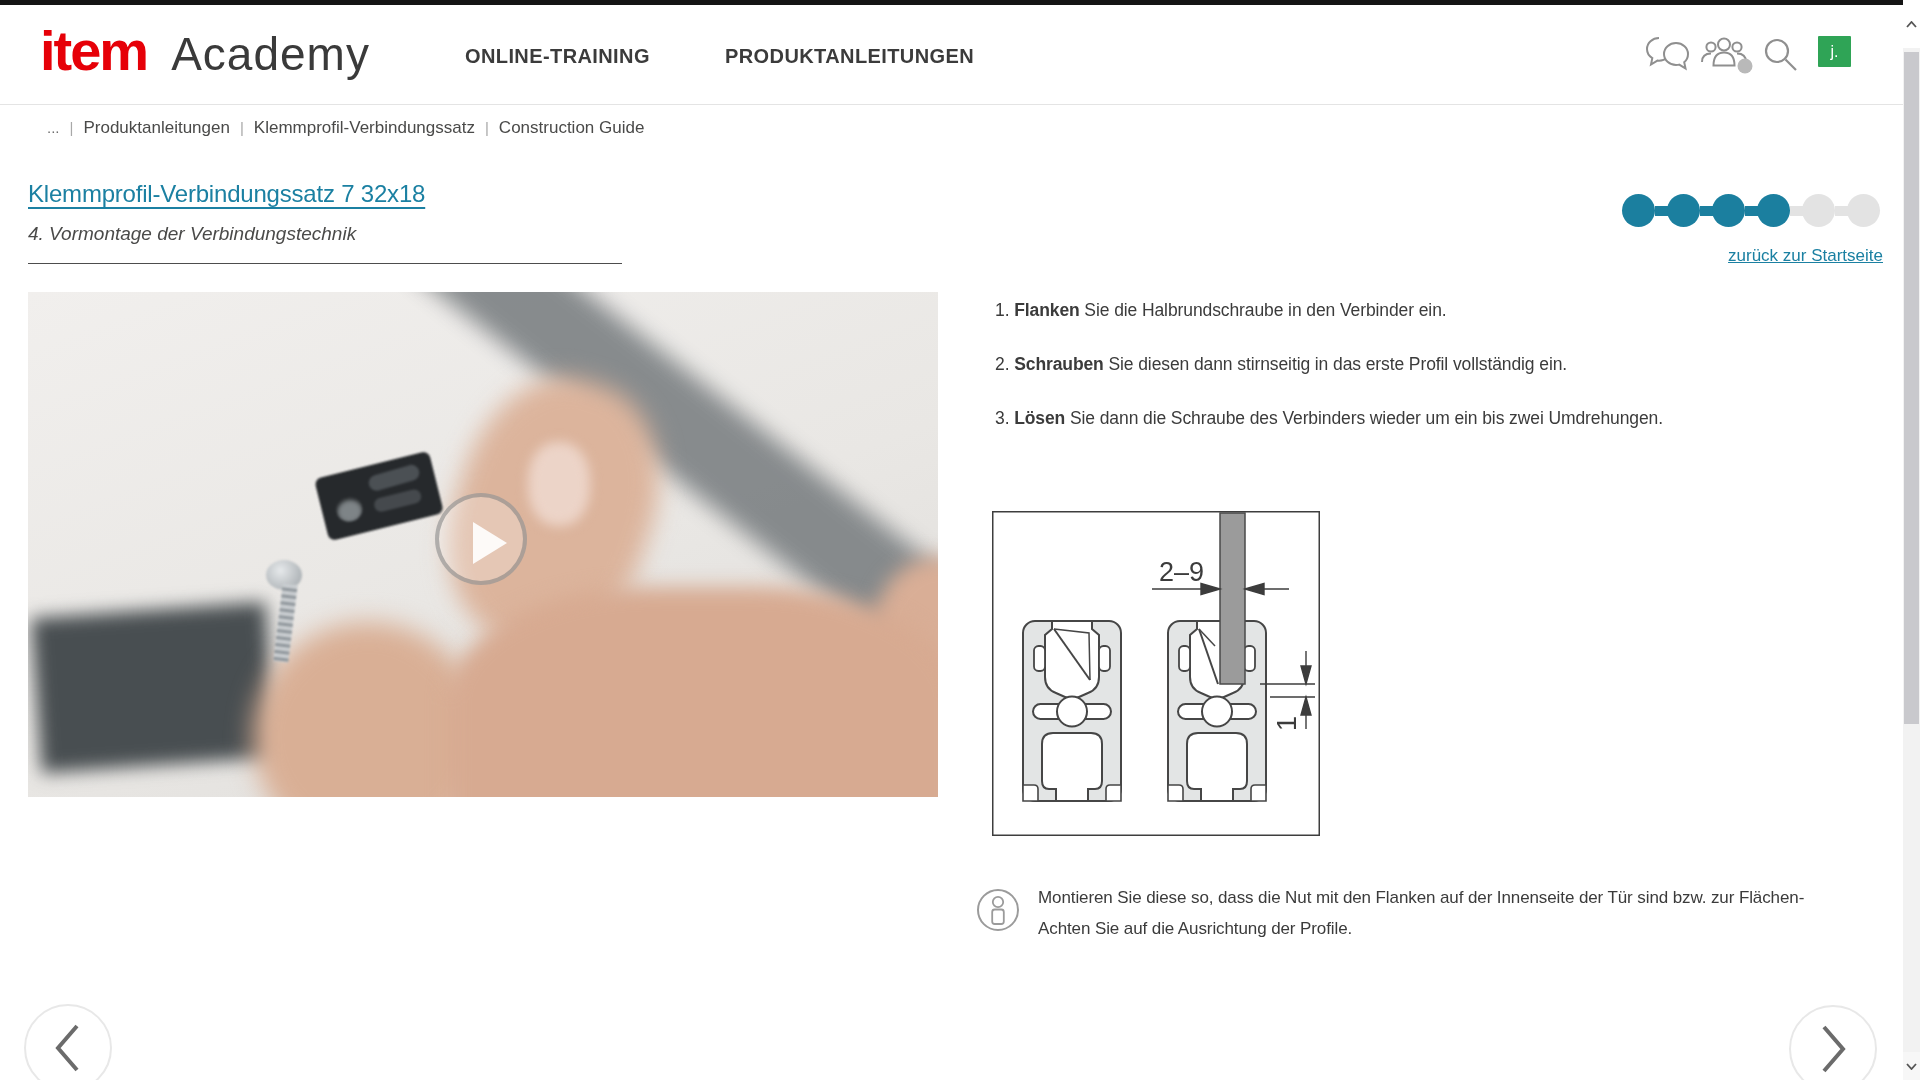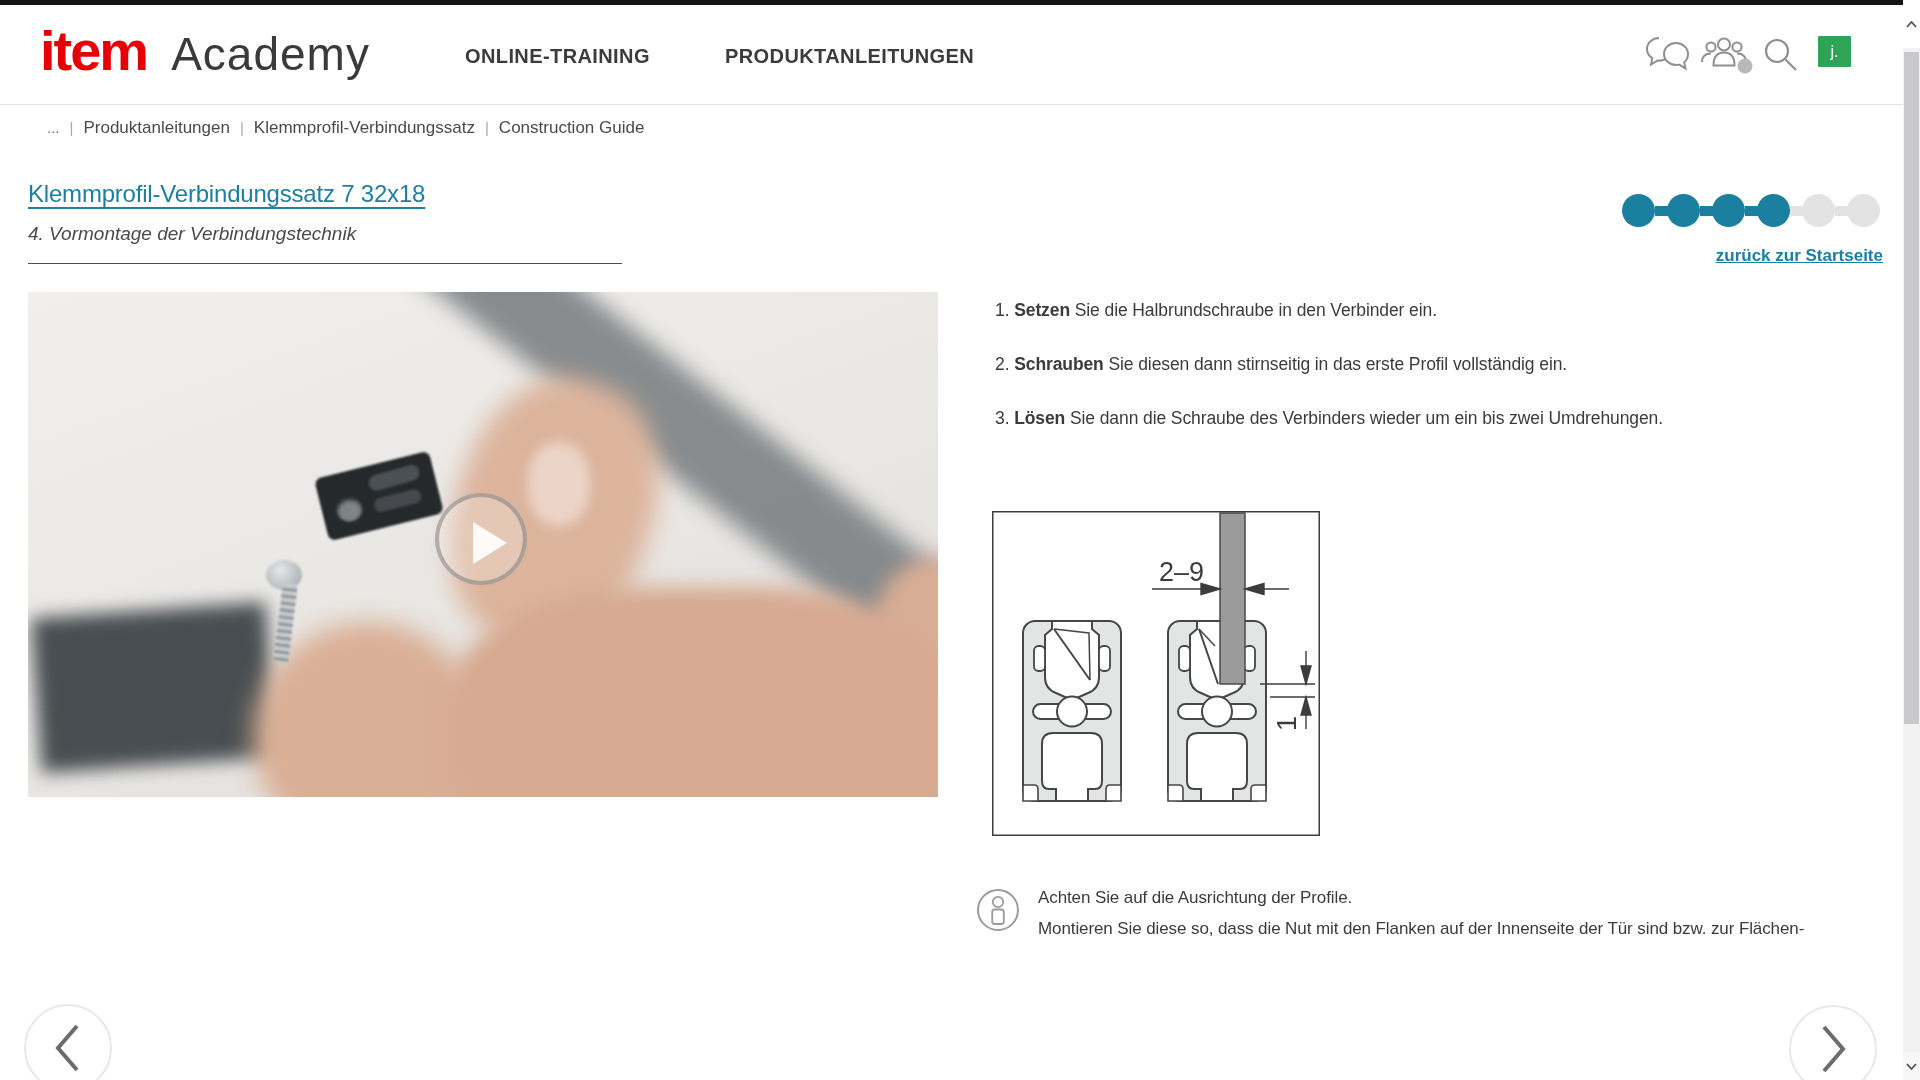--- a/index.html
+++ b/index.html
@@ -32,21 +32,21 @@
   .page-title { position:absolute; left:28px; top:180px; font-size:24px; color:#1b80a2;
     text-decoration:underline; text-underline-offset:5px; letter-spacing:-0.2px; cursor:pointer; }
   .page-subtitle { position:absolute; left:28px; top:223px; font-size:19px; font-style:italic; color:#4a4a49; }
   .title-rule { position:absolute; left:28px; top:263px; width:594px; border-top:1.5px solid #4d4d4d; }
 
   
   .progress { position:absolute; left:1622px; top:194px; display:flex; align-items:center; }
   .dot { width:33px; height:33px; border-radius:50%; flex:none; }
   .conn { width:13px; height:10px; flex:none; margin:0 -0.5px; }
   .back-link { position:absolute; top:246px; right:37px; font-size:17px; color:#1b80a2;
-    text-decoration:underline; cursor:pointer;font-weight:bold; }
+    text-decoration:underline; cursor:pointer; }
 
   
   .video { position:absolute; left:28px; top:292px; width:910px; height:505px; overflow:hidden;
     background:linear-gradient(160deg,#f1efed 0%,#e9e7e4 55%,#dedcd9 100%); cursor:pointer; }
   .video > div { position:absolute; }
   .v-bar { left:430px; top:-100px; width:660px; height:92px; background:#767b7e;
     transform:rotate(38deg); transform-origin:0 0; filter:blur(11px); opacity:.85; }
   .v-block { left:8px; top:318px; width:235px; height:155px; background:#484e51;
     transform:rotate(-4deg); filter:blur(9px); }
   .v-hand1 { left:428px; top:85px; width:195px; height:270px; background:#dcb49c;
@@ -181,21 +181,21 @@
     <div class="v-hole"></div>
     <div class="v-stamp1"></div>
     <div class="v-stamp2"></div>
   </div>
   <div class="play">
     <div class="play-tri"></div>
   </div>
 </div>
 
 <div class="steps">
-    <div class="step">1. <b>Setzen</b> Sie die Halbrundschraube in den Verbinder ein.</div>
+    <div class="step">1. <b>Flanken</b> Sie die Halbrundschraube in den Verbinder ein.</div>
     <div class="step">2. <b>Schrauben</b> Sie diesen dann stirnseitig in das erste Profil vollständig ein.</div>
     <div class="step">3. <b>Lösen</b> Sie dann die Schraube des Verbinders wieder um ein bis zwei Umdrehungen.</div>
   </div>
 
 <svg class="diagram" viewBox="0 0 328 325">
   <rect x="0.75" y="0.75" width="326.5" height="323.5" fill="#ffffff" stroke="#3e3e3e" stroke-width="1.5"></rect>
 
   <g transform="translate(30,109)" stroke="#464646" stroke-width="2">
     <rect x="1" y="1" width="98" height="180" rx="12" fill="#e3e5e5"></rect>
     <path d="M 30,1 L 70,1 L 70,9 L 77,15 L 77,57 Q 77,69 66,73 L 57,77 Q 50,80 43,77 L 34,73 Q 23,69 23,57 L 23,15 L 30,9 Z" fill="#ffffff"></path>
@@ -243,21 +243,21 @@
   <text transform="translate(304,220) rotate(-90)" font-size="27" fill="#3c3c3c">1</text>
 </svg>
 
 <div class="note-icon">
   <svg width="44" height="44" viewBox="0 0 44 44" fill="none" stroke="#9b9b9b" stroke-width="2">
     <circle cx="22" cy="22" r="20"></circle>
     <circle cx="22" cy="14" r="5.2" stroke-width="1.8"></circle>
     <rect x="16.2" y="21.5" width="11.6" height="14.5" rx="2.5" stroke-width="1.8"></rect>
   </svg>
 </div>
-<div class="note-text"><div>Achten Sie auf die Ausrichtung der Profile.</div><div>Montieren Sie diese so, dass die Nut mit den Flanken auf der Innenseite der Tür sind bzw. zur Flächen-</div></div>
+<div class="note-text"><div>Montieren Sie diese so, dass die Nut mit den Flanken auf der Innenseite der Tür sind bzw. zur Flächen-</div><div>Achten Sie auf die Ausrichtung der Profile.</div></div>
 
 <div class="nav-arrow arrow-prev">
   <svg width="36" height="54" viewBox="0 0 36 54">
     <polyline points="27,5 8,27 27,49" fill="none" stroke="#6b6b6b" stroke-width="4"></polyline>
   </svg>
 </div>
 <div class="nav-arrow arrow-next">
   <svg width="36" height="54" viewBox="0 0 36 54">
     <polyline points="9,5 28,27 9,49" fill="none" stroke="#6b6b6b" stroke-width="4"></polyline>
   </svg>

